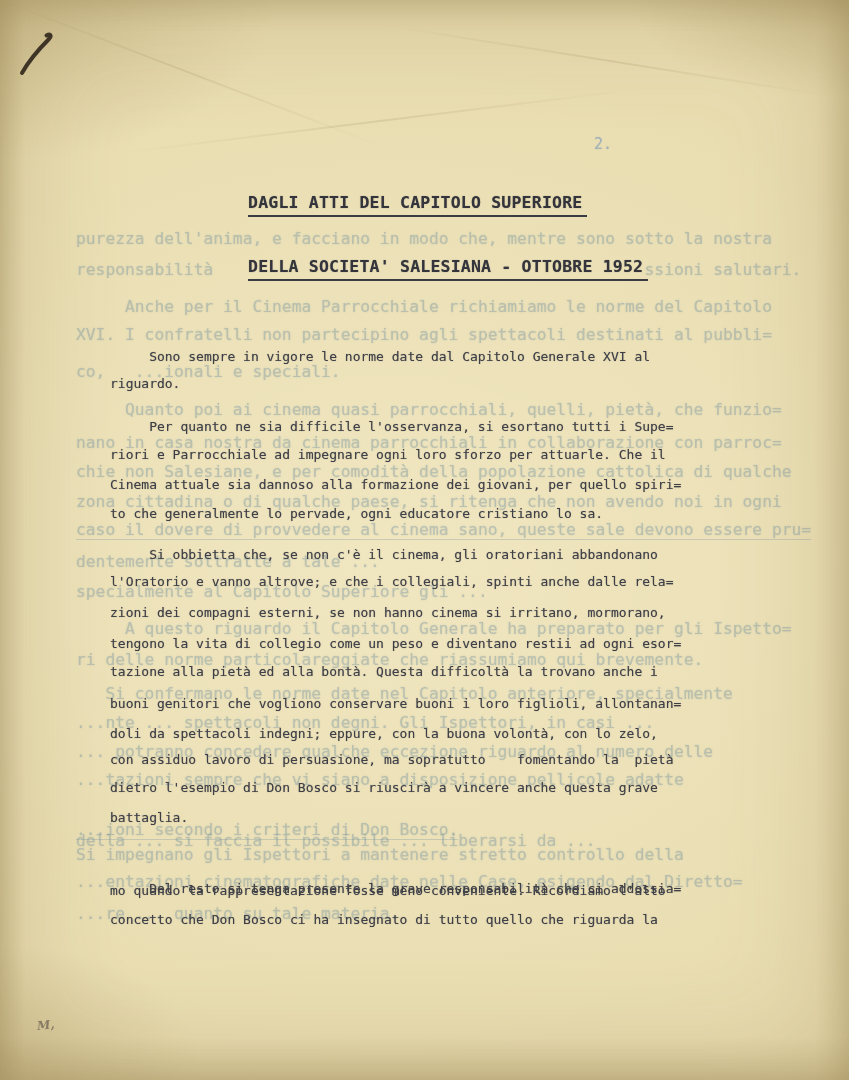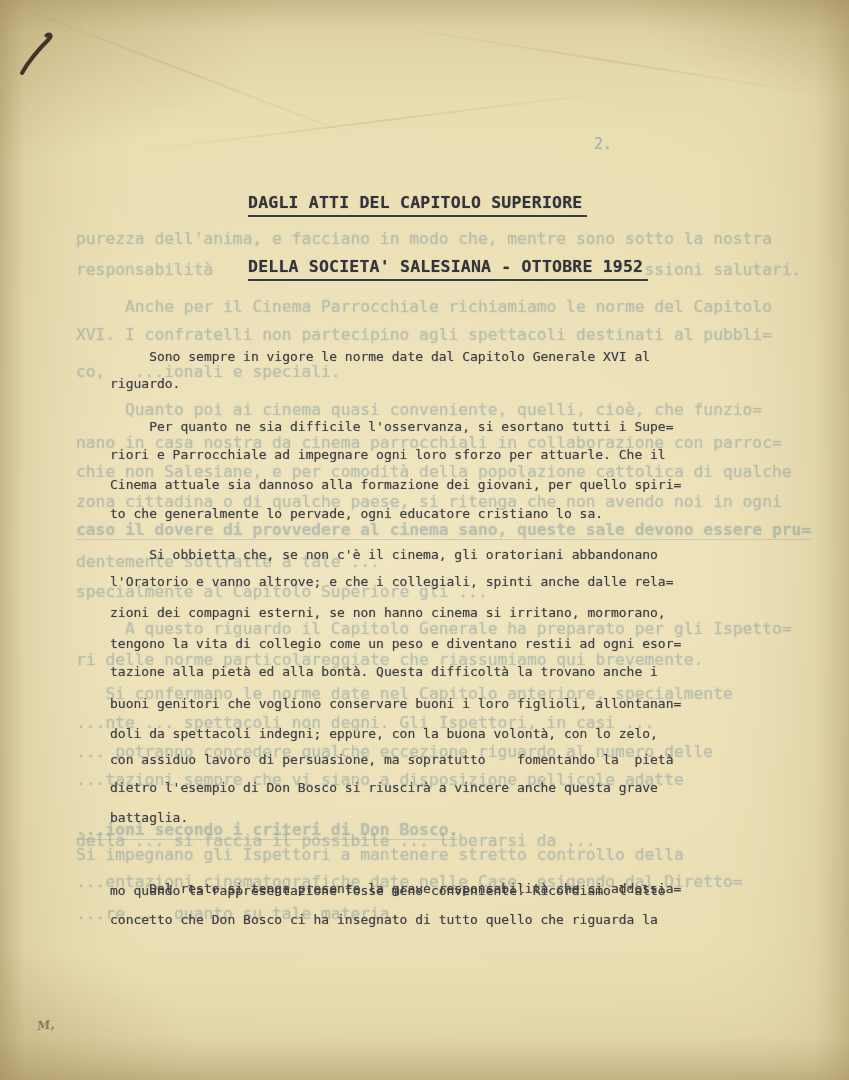--- a/index.html
+++ b/index.html
@@ -49,21 +49,21 @@
   }
   .bleed {
     position:absolute; left:63px;
     font-size:16.3px; line-height:1;
     color:#6f8e9c; opacity:.40; white-space:pre;
     text-shadow:0 0 1.5px rgba(111,142,156,.85);
     filter:blur(.3px);
     z-index:2;
     margin-left:13px;
   }
-  .bleed.u { border-bottom:1.5px solid rgba(111,142,156,.75); padding-bottom:1px;font-weight:bold; }
+  .bleed.u { border-bottom:1.5px solid rgba(111,142,156,.75); padding-bottom:1px; }
   .pagenum {
     position:absolute; left:594px; top:135px;
     font-size:15px; color:#8fa5b8; opacity:.75;
     text-shadow:0 0 1px rgba(143,165,184,.8);
     z-index:2;
   }
   .pen { position:absolute; left:8px; top:12px; z-index:4; }
   .pencil-note {
     position:absolute; left:37px; top:1018px;
     font:italic bold 12px "DejaVu Serif", serif;
@@ -85,21 +85,21 @@
   </svg>
 
   <div class="pagenum">2.</div>
 
   <div>
     <div class="bleed" style="top:231px">purezza dell'anima, e facciano in modo che, mentre sono sotto la nostra</div>
     <div class="bleed" style="top:262px">responsabilità                                            ssioni salutari.</div>
     <div class="bleed" style="top:299px">     Anche per il Cinema Parrocchiale richiamiamo le norme del Capitolo</div>
     <div class="bleed" style="top:327px">XVI. I confratelli non partecipino agli spettacoli destinati al pubbli=</div>
     <div class="bleed" style="top:364px">co,   ...ionali e speciali.</div>
-    <div class="bleed" style="top:402px">     Quanto poi ai cinema quasi conveniente, quelli, cioè, che funzio=</div>
+    <div class="bleed" style="top:402px">     Quanto poi ai cinema quasi parrocchiali, quelli, pietà, che funzio=</div>
     <div class="bleed" style="top:435px">nano in casa nostra da cinema parrocchiali in collaborazione con parroc=</div>
     <div class="bleed" style="top:464px">chie non Salesiane, e per comodità della popolazione cattolica di qualche</div>
     <div class="bleed" style="top:494px">zona cittadina o di qualche paese, si ritenga che non avendo noi in ogni</div>
     <div class="bleed u" style="top:522px">caso il dovere di provvedere al cinema sano, queste sale devono essere pru=</div>
     <div class="bleed" style="top:554px">dentemente sottratte a tale ...</div>
     <div class="bleed" style="top:584px">specialmente al Capitolo Superiore gli ...</div>
     <div class="bleed" style="top:621px">     A questo riguardo il Capitolo Generale ha preparato per gli Ispetto=</div>
     <div class="bleed" style="top:652px">ri delle norme particolareggiate che riassumiamo qui brevemente.</div>
     <div class="bleed" style="top:686px">   Si confermano le norme date nel Capitolo anteriore, specialmente</div>
     <div class="bleed" style="top:715px">...nte ... spettacoli non degni. Gli Ispettori, in casi ...</div>

